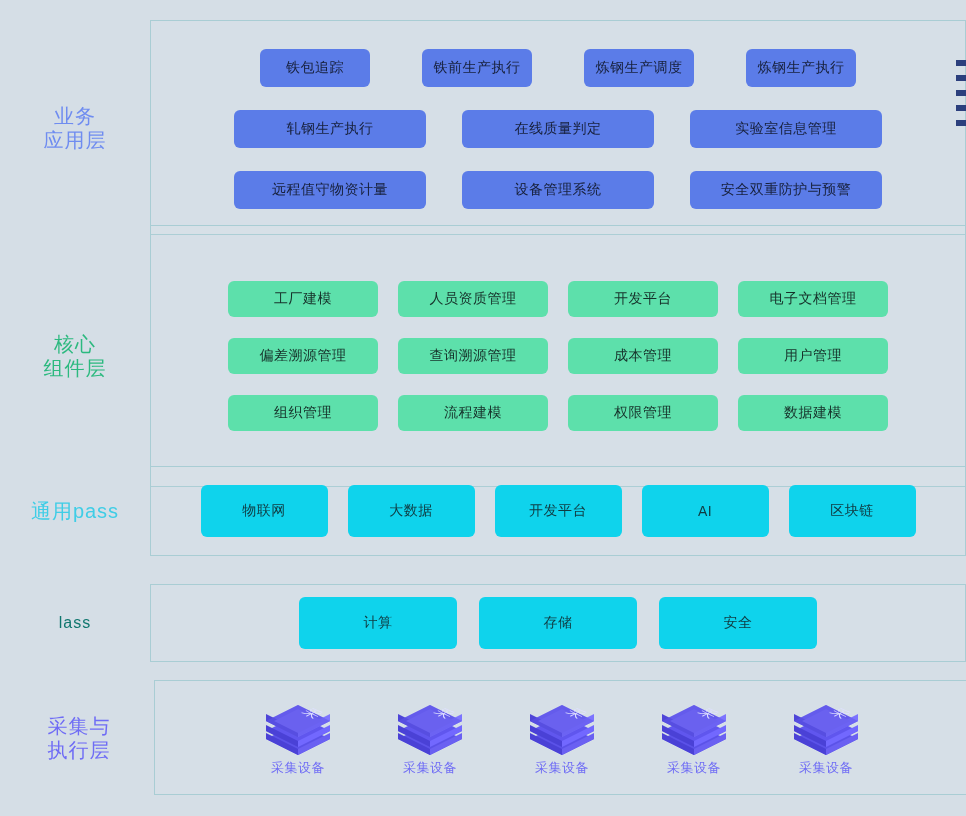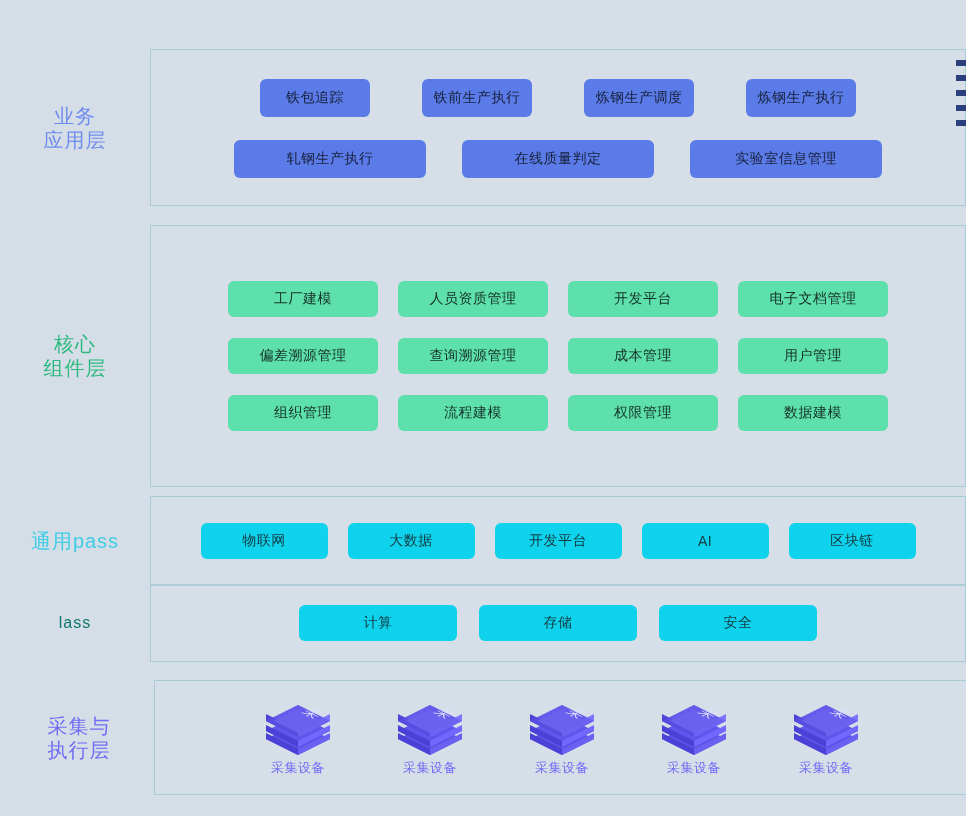--- a/index.html
+++ b/index.html
@@ -58,21 +58,21 @@
     border-radius: 6px;
     font-size: 14px;
     color: #1c2540;
     letter-spacing: 0.5px;
     white-space: nowrap;
   }
 
   
   #business-layer { left: 0; top: 20px; width: 966px; height: 215px; }
   #business-layer .layer-label { color: #6f8cf0; }
-  #business-layer .layer-panel { height: 157px; padding: 7px; }
+  #business-layer .layer-panel { height: 215px; padding: 7px; }
   #business-layer .row { height: 40px; margin-bottom: 21px; }
   #business-layer .row:last-child { margin-bottom: 0; }
   #business-layer .row:first-of-type { margin-top: 2px; }
   .chip-blue {
     background: #5b7ce8;
     color: #17203b;
     height: 38px;
   }
   #biz-row-1 .chip-blue { width: 110px; margin: 0 26px; }
   #biz-row-2 .chip-blue,
@@ -86,27 +86,27 @@
   #core-layer .row:last-child { margin-bottom: 0; }
   .chip-green {
     background: #5de0ab;
     color: #16312a;
     height: 36px;
     width: 150px;
     margin: 0 10px;
   }
 
   
-  #paas-layer { left: 0; top: 496px; width: 966px; height: 90px; }
+  #paas-layer { left: 0; top: 466px; width: 966px; height: 90px; }
   #paas-layer .layer-label { color: #3fcde6; font-size: 20px; }
   #paas-layer .layer-panel { height: 90px; }
   .chip-cyan {
     background: #0fd3ec;
     color: #103a41;
-    height: 36px;
+    height: 52px;
   }
   #paas-layer .chip-cyan { width: 127px; margin: 0 10px; }
 
   
   #iaas-layer { left: 0; top: 584px; width: 966px; height: 78px; }
   #iaas-layer .layer-label { color: #0f766e; font-size: 16px; }
   #iaas-layer .layer-panel { height: 78px; font-family: Liberation Serif, serif; }
   #iaas-layer .chip-cyan { width: 158px; margin: 0 11px; }
 
   
@@ -165,20 +165,25 @@
         <div class="chip chip-blue">炼钢生产调度</div>
         <div class="chip chip-blue">炼钢生产执行</div>
       </div>
 
       <div class="row" id="biz-row-2">
         <div class="chip chip-blue">轧钢生产执行</div>
         <div class="chip chip-blue">在线质量判定</div>
         <div class="chip chip-blue">实验室信息管理</div>
       </div>
 
+      <div class="row" id="biz-row-3">
+        <div class="chip chip-blue">远程值守物资计量</div>
+        <div class="chip chip-blue">设备管理系统</div>
+        <div class="chip chip-blue">安全双重防护与预警</div>
+      </div>
 
     </div>
   </div>
 
   <div class="layer" id="core-layer">
     <div class="layer-label">核心
 组件层</div>
     <div class="layer-panel">
 
       <div class="row">

